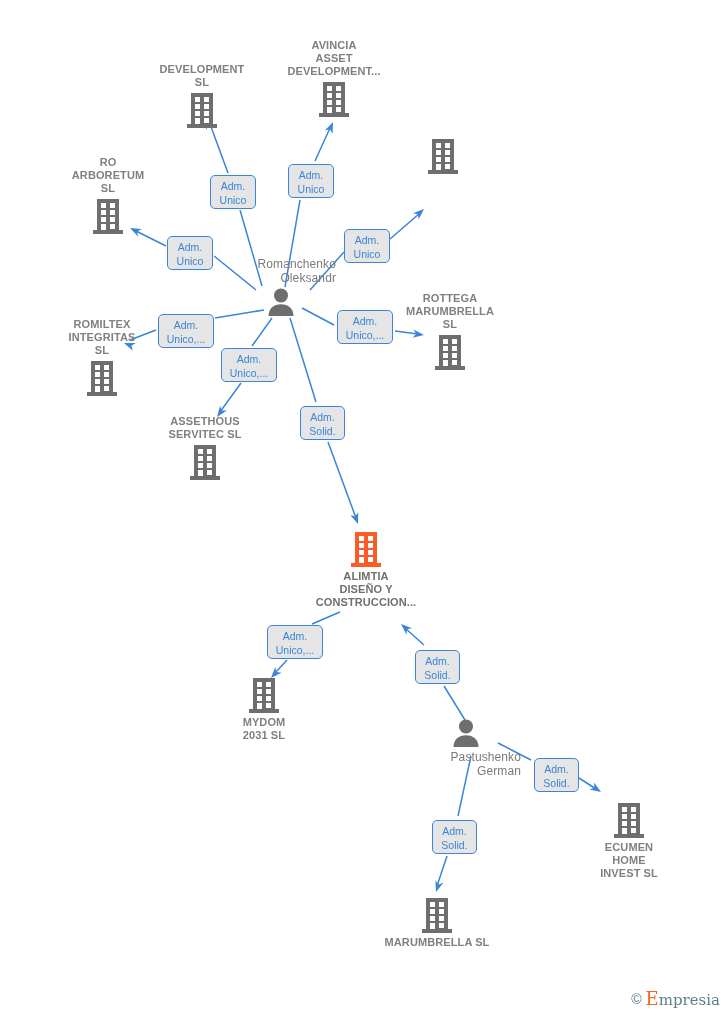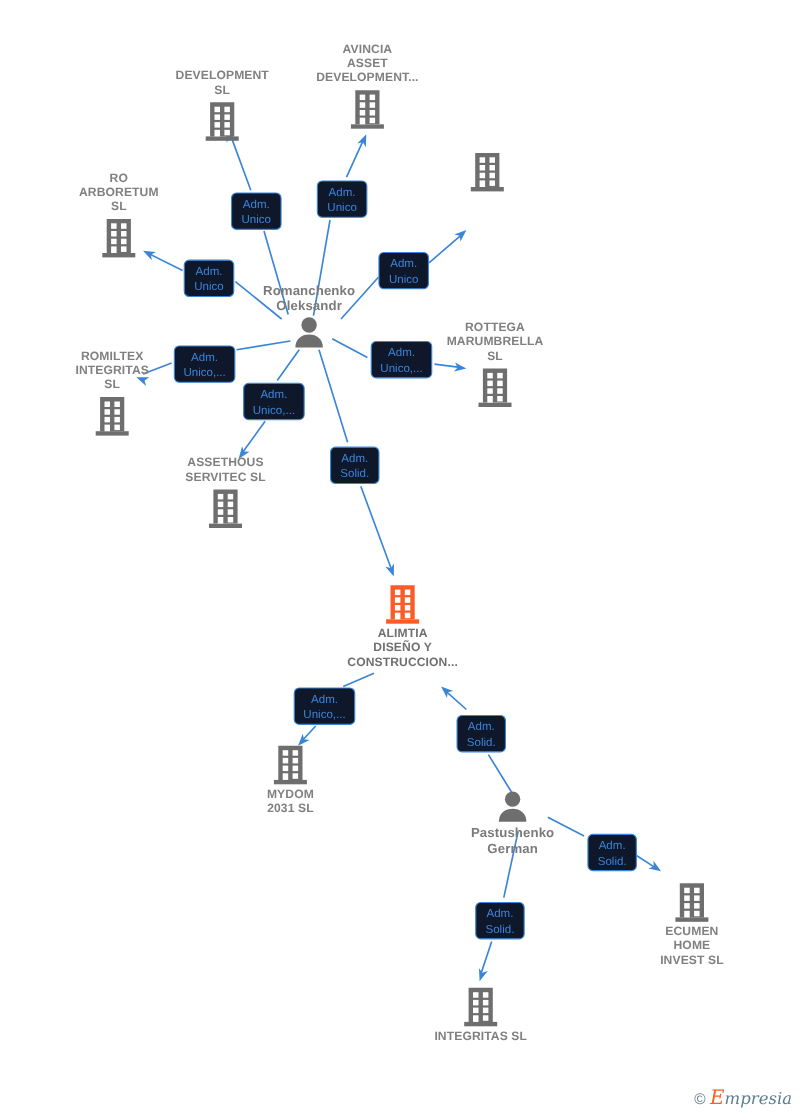--- a/index.html
+++ b/index.html
@@ -40,39 +40,40 @@
     font-size: 11px;
     line-height: 13px;
     color: #808080;
     letter-spacing: 0.1px;
     white-space: pre-line;
   }
   .node-label.company {
     font-weight: bold;
   }
   .node-label.person {
-    font-weight: bold;
+    font-weight: normal;
     font-size: 12px;
     line-height: 14px;
     color: #7a7a7a;
+    text-align: right;
   }
   .node-label.highlighted {
     font-weight: bold;
     color: #6f6f6f;
   }
   .node-icon {
     display: block;
     margin: 0 auto;
   }
   .label-above .node-icon { margin-top: 2px; }
   .label-below .node-icon { margin-bottom: 2px; }
 
   .edge-label {
     position: absolute;
-    background: #0f172a;
+    background: #e5e5e5;
     border: 1.4px solid #3a85d8;
     border-radius: 5px;
     color: #3a85d8;
     font-size: 10.5px;
     line-height: 14px;
     text-align: center;
     padding: 3px 4px 4px 4px;
     white-space: pre-line;
     box-sizing: border-box;
   }
@@ -84,21 +85,20 @@
     align-items: center;
     gap: 4px;
     font-size: 15px;
   }
   .watermark .copy {
     color: #5b7f8c;
     font-size: 14px;
   }
   .watermark .brand {
     font-family: "DejaVu Serif", serif;
-    font-style: italic;
     font-size: 15px;
     color: #5b7f8c;
   }
   .watermark .brand .cap {
     color: #f26522;
     font-size: 18px;
   }
 </style>
 </head>
 <body>
@@ -341,21 +341,21 @@
             <rect x="10" y="6" width="5" height="5" fill="#ffffff"></rect>
             <rect x="19" y="6" width="5" height="5" fill="#ffffff"></rect>
             <rect x="10" y="13" width="5" height="5" fill="#ffffff"></rect>
             <rect x="19" y="13" width="5" height="5" fill="#ffffff"></rect>
             <rect x="10" y="20" width="5" height="5" fill="#ffffff"></rect>
             <rect x="19" y="20" width="5" height="5" fill="#ffffff"></rect>
             <rect x="19" y="27" width="5" height="5" fill="#ffffff"></rect>
             <rect x="10" y="27" width="5" height="6" fill="#ffffff"></rect>
           </g>
         </svg>
-        <div class="node-label company">INTEGRITAS SL</div>
+        <div class="node-label company">MARUMBRELLA SL</div>
       </div>
     </div>
   <div id="edge-labels-root">
       <div class="edge-label" style="left: 210px; top: 175px; width: 46px; height: 34px;">Adm.
 Unico</div>
       <div class="edge-label" style="left: 288px; top: 164px; width: 46px; height: 34px;">Adm.
 Unico</div>
       <div class="edge-label" style="left: 344px; top: 229px; width: 46px; height: 34px;">Adm.
 Unico</div>
       <div class="edge-label" style="left: 167px; top: 236px; width: 46px; height: 34px;">Adm.

